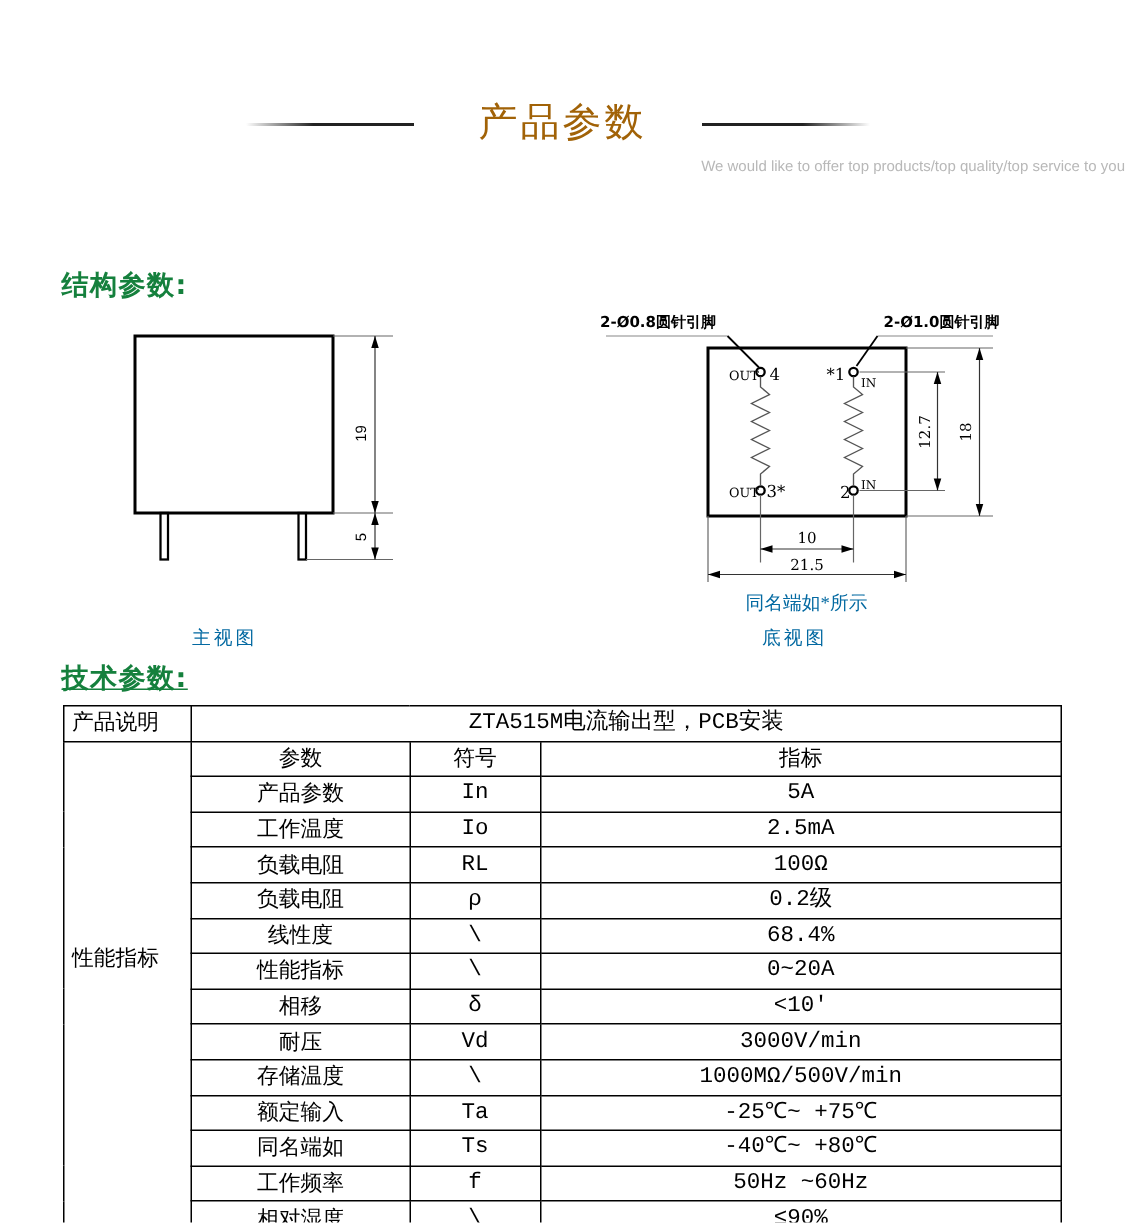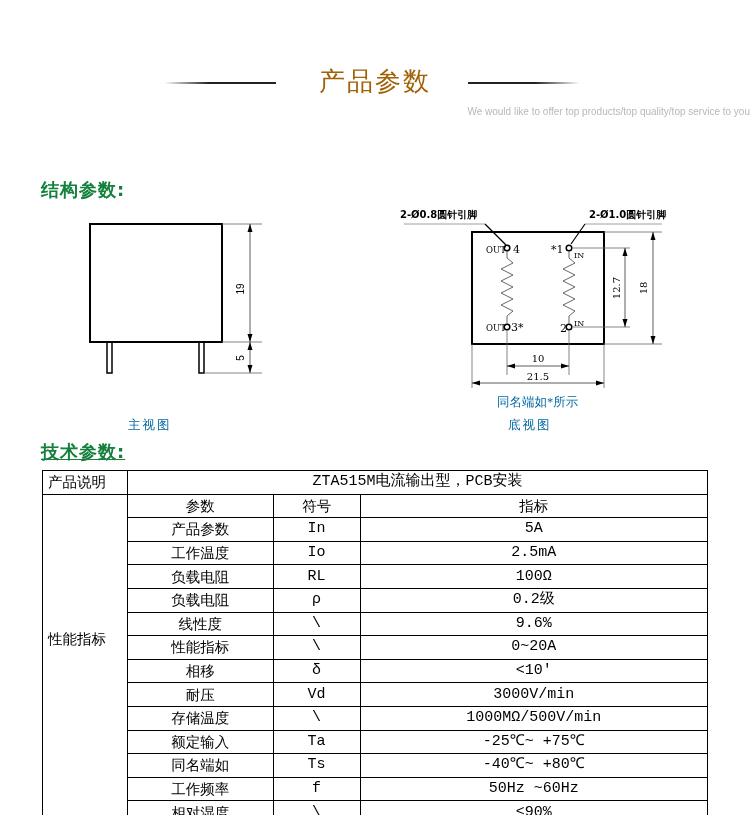--- a/index.html
+++ b/index.html
@@ -140,21 +140,21 @@
         <td class="num">100Ω</td>
       </tr>
   <tr>
         <td>负载电阻</td>
         <td class="num">ρ</td>
         <td class="num">0.2级</td>
       </tr>
   <tr>
         <td>线性度</td>
         <td class="num">\</td>
-        <td class="num">9.6%</td>
+        <td class="num">68.4%</td>
       </tr>
   <tr>
         <td>性能指标</td>
         <td class="num">\</td>
         <td class="num">0~20A</td>
       </tr>
   <tr>
         <td>相移</td>
         <td class="num">δ</td>
         <td class="num">&lt;10′</td>

